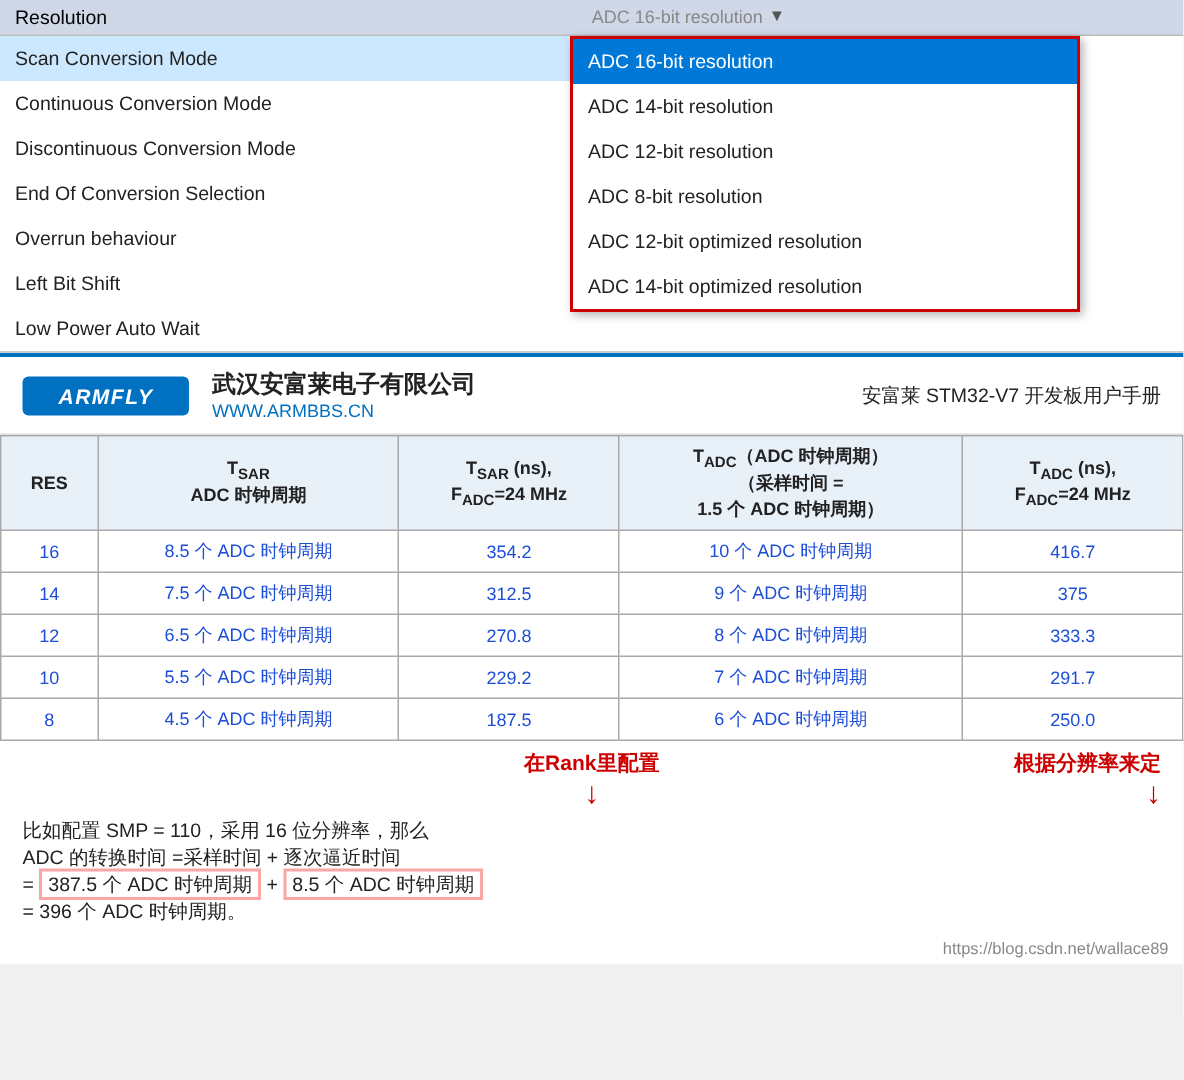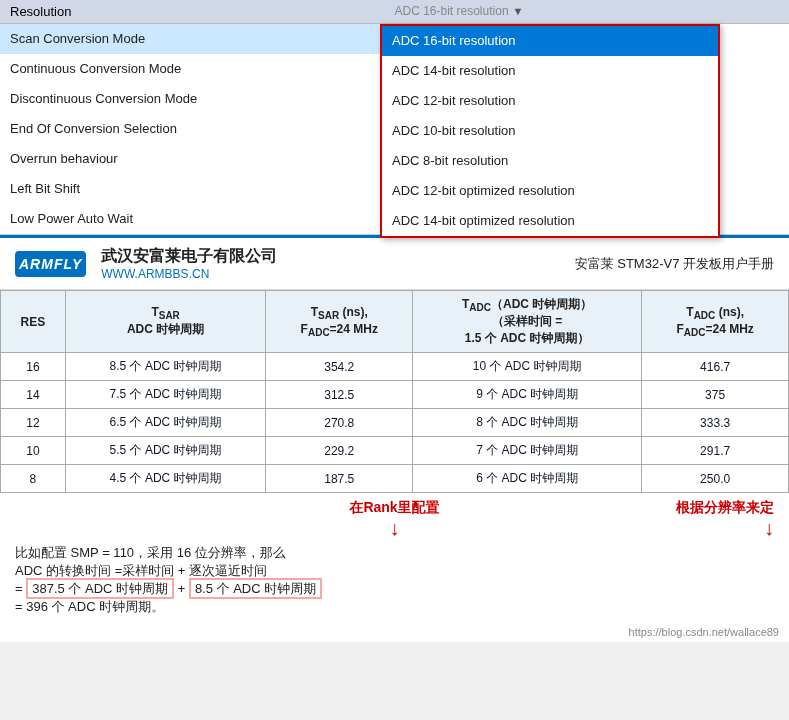--- a/index.html
+++ b/index.html
@@ -101,21 +101,21 @@
       padding: 8px 15px;
       border-bottom: 1px solid #ddd;
       gap: 15px;
     }
 
     .armfly-logo {
       background: #0070c0;
       color: #fff;
       font-size: 14px;
       font-weight: bold;
-      padding: 5px 4px;
+      padding: 5px 24px;
       border-radius: 4px;
       font-style: italic;
       letter-spacing: 1px;
     }
 
     .armfly-logo-text {
       display: flex;
       flex-direction: column;
     }
 
@@ -151,21 +151,21 @@
     }
 
     .data-table th {
       background: #e8f0f8;
       font-weight: bold;
       color: #222;
     }
 
     .data-table td {
       background: #fff;
-      color: #0f172a;
+      color: #1d4ed8;
       margin-top: 12px;
     }
 
     .annotation-red {
       color: #cc0000;
       font-weight: bold;
       font-size: 14px;
     }
 
     .box-border {
@@ -202,21 +202,20 @@
         <div class="settings-row">End Of Conversion Selection</div>
         <div class="settings-row">Overrun behaviour</div>
         <div class="settings-row">Left Bit Shift</div>
         <div class="settings-row">Low Power Auto Wait</div>
       </div>
 
     <div class="dropdown-overlay" id="dropdown-overlay">
     <div class="dropdown-item selected">ADC 16-bit resolution</div>
         <div class="dropdown-item">ADC 14-bit resolution</div>
         <div class="dropdown-item">ADC 12-bit resolution</div>
-        <div class="dropdown-item">ADC 10-bit resolution</div>
         <div class="dropdown-item">ADC 8-bit resolution</div>
         <div class="dropdown-item">ADC 12-bit optimized resolution</div>
         <div class="dropdown-item">ADC 14-bit optimized resolution</div>
       </div>
   </div>
 </div>
 
 <div class="bottom-section">
 
   <div class="armfly-header">

